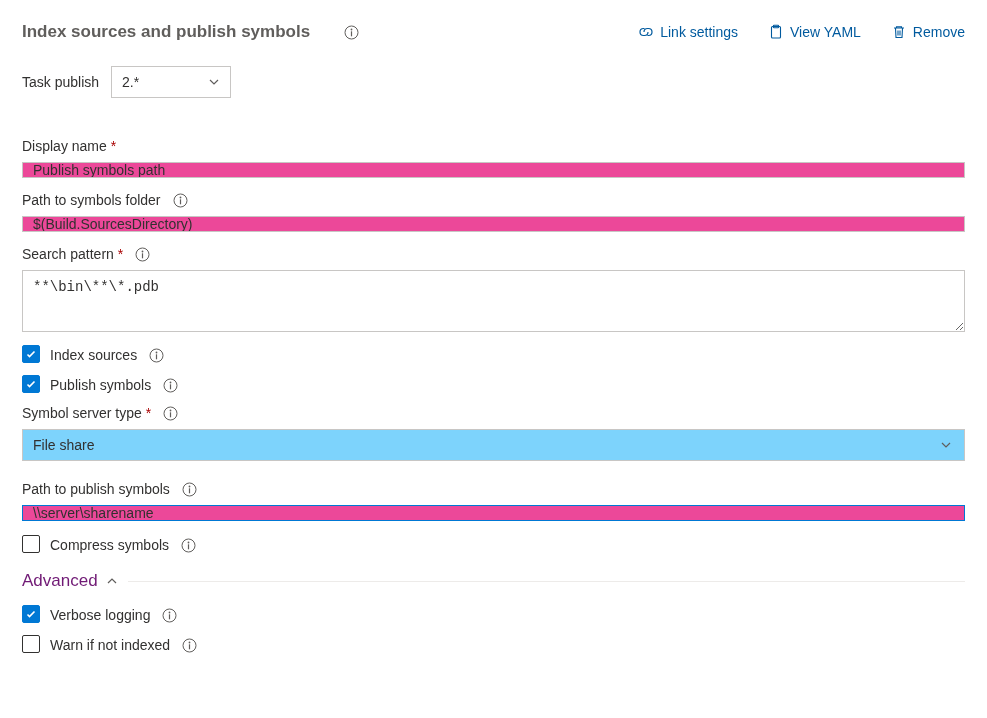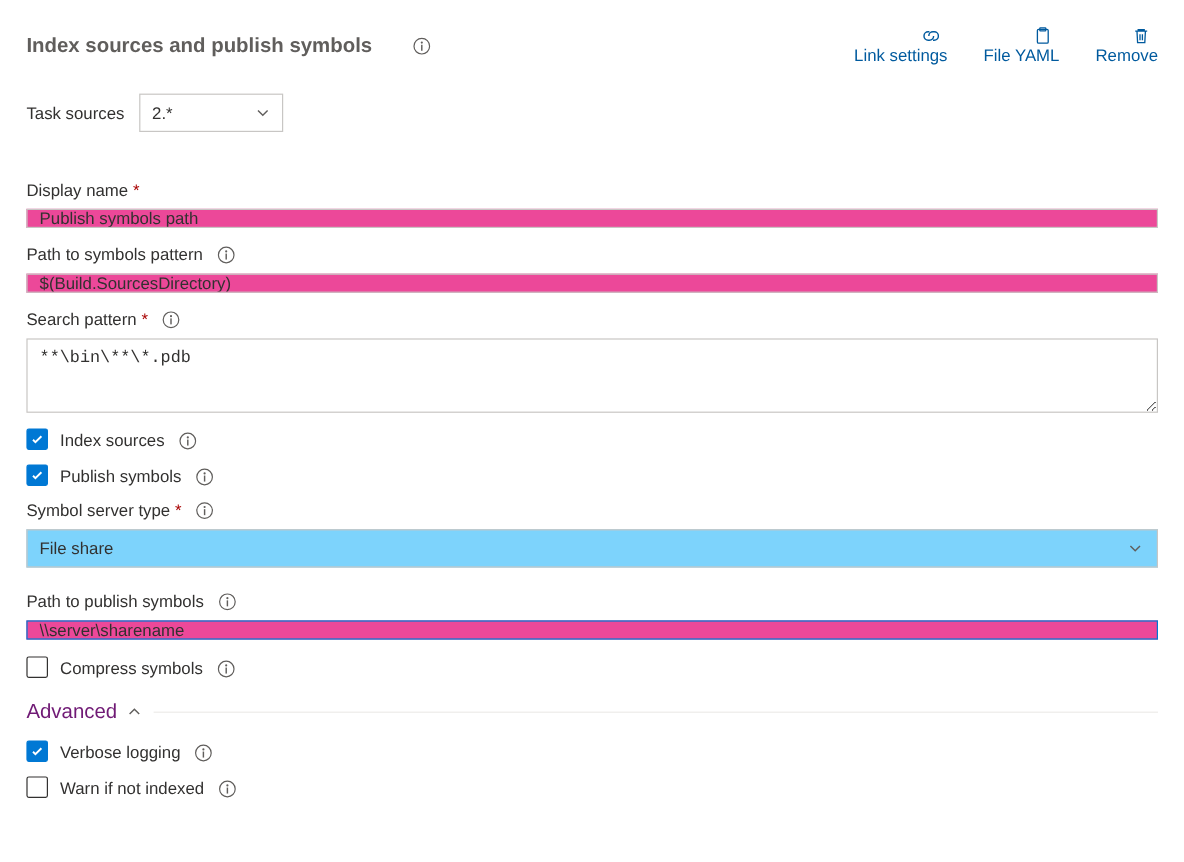--- a/index.html
+++ b/index.html
@@ -20,26 +20,25 @@
   }
   .title {
     font-size: 17px;
     font-weight: 600;
     color: #605e5c;
     margin-right: 10px;
   }
   .spacer { flex: 1; }
   .action-link {
     display: inline-flex;
-    align-items: flex-end;
+    align-items: flex-start;
     color: #005a9e;
     margin-left: 18px;
     font-size: 14px;
     cursor: pointer;
-    flex-direction: column;
   }
   .action-link svg, .action-link .icon-svg {
     margin-right: 6px;
   }
   .task-version-row {
     display: flex;
     align-items: center;
     margin-bottom: 40px;
   }
   .tv-label {
@@ -194,53 +193,53 @@
     <svg class="icon-svg" width="16" height="16" viewBox="0 0 16 16">
         <path fill="none" stroke="#005a9e" stroke-width="1.2" d="M6 8a3.5 3.5 0 0 1 3.5-3.5h1a3.5 3.5 0 0 1 0 7h-1M10 8a3.5 3.5 0 0 1-3.5 3.5h-1a3.5 3.5 0 0 1 0-7h1"></path>
       </svg>
     <span>Link settings</span>
   </span>
   <span class="action-link">
     <svg class="icon-svg" width="16" height="16" viewBox="0 0 16 16">
         <rect x="3.5" y="2.5" width="9" height="11.5" rx="1" fill="none" stroke="#005a9e" stroke-width="1.1"></rect>
         <rect x="5.5" y="1.3" width="5" height="2.4" rx="0.5" fill="none" stroke="#005a9e" stroke-width="1.1"></rect>
       </svg>
-    <span>File YAML</span>
+    <span>View YAML</span>
   </span>
   <span class="action-link">
     <svg class="icon-svg" width="16" height="16" viewBox="0 0 16 16">
         <path fill="none" stroke="#005a9e" stroke-width="1.1" d="M3 4h10M5.5 4V2.8h5V4M4.5 4.2 5 13.5h6L11.5 4.2M7 6.5v5M9 6.5v5"></path>
       </svg>
     <span>Remove</span>
   </span>
 </div>
 
 
 <div class="task-version-row">
-  <span class="tv-label">Task sources</span>
+  <span class="tv-label">Task publish</span>
   <div class="tv-select">
     <span>2.*</span>
     <span class="chev">
       <svg width="12" height="12" viewBox="0 0 12 12">
           <path d="M2 4l4 4 4-4" fill="none" stroke="#605e5c" stroke-width="1.2"></path>
         </svg>
     </span>
   </div>
 </div>
 
 
 <div class="field-label">
   <span>Display name</span>
   <span class="required">*</span>
 </div>
 <input class="text-input" value="Publish symbols path" style="">
 
 
 <div class="field-label">
-  <span>Path to symbols pattern</span>
+  <span>Path to symbols folder</span>
   <span class="info-icon">
     <svg width="15" height="15" viewBox="0 0 15 15">
         <circle cx="7.5" cy="7.5" r="6.5" fill="none" stroke="#605e5c" stroke-width="1"></circle>
         <circle cx="7.5" cy="4.5" r="0.9" fill="#605e5c"></circle>
         <rect x="6.9" y="6.3" width="1.2" height="5" fill="#605e5c"></rect>
       </svg>
   </span>
 </div>
 <input class="text-input" value="$(Build.SourcesDirectory)" style="">
 

